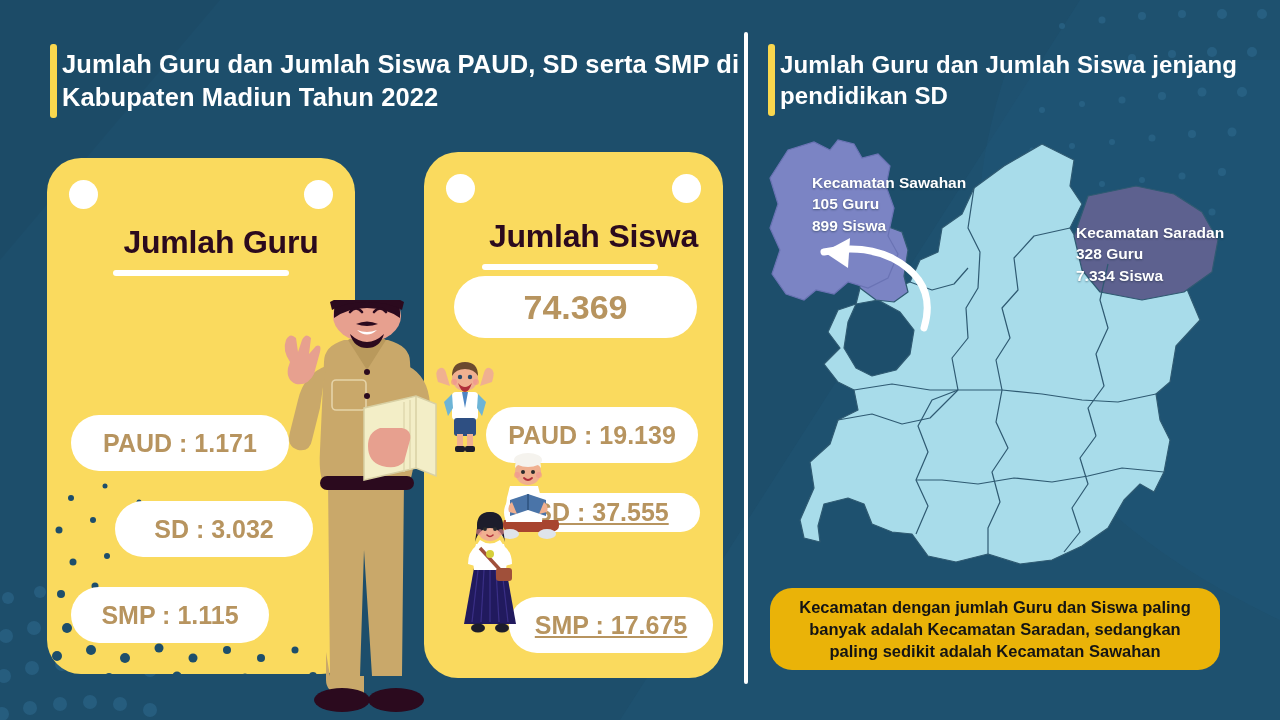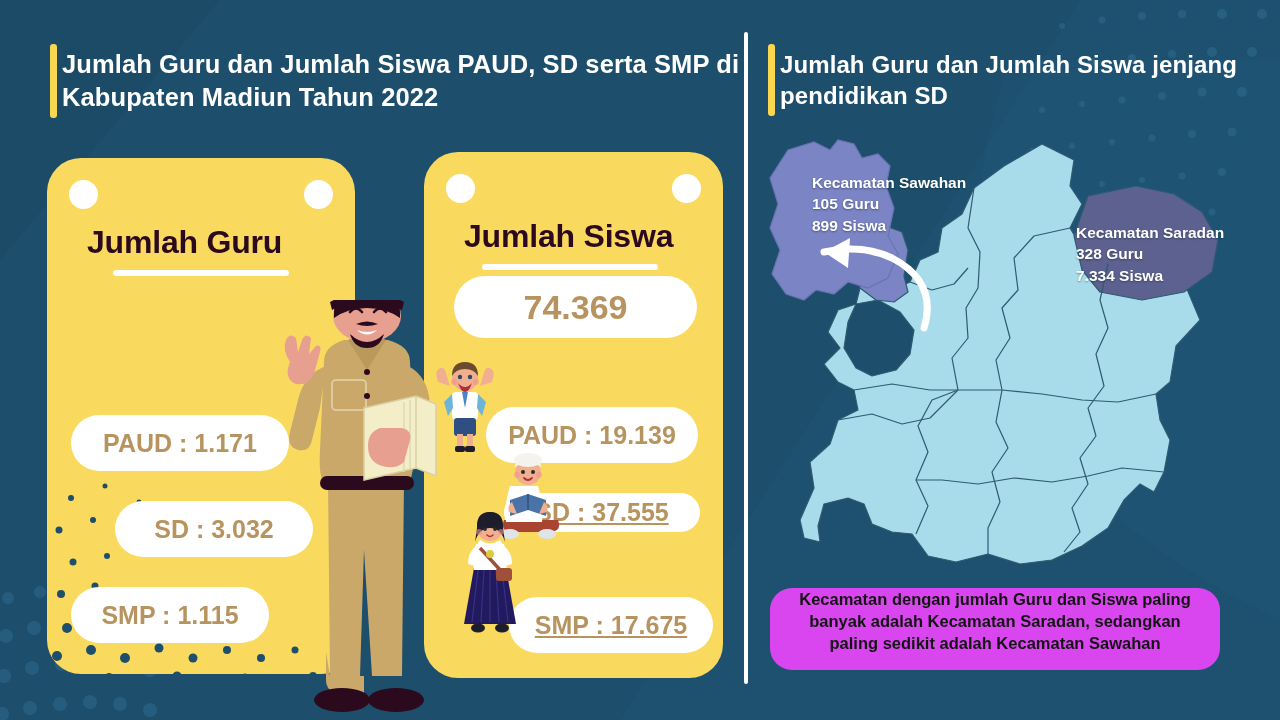--- a/index.html
+++ b/index.html
@@ -41,21 +41,21 @@
   #card-guru{left:47px;top:158px;width:308px;height:516px;}
   #card-siswa{left:424px;top:152px;width:299px;height:526px;}
 
   .card-hole{
     position:absolute;width:29px;height:29px;border-radius:50%;background:#ffffff;
   }
   .card-hole.left{left:22px;top:22px;}
   .card-hole.right{right:22px;top:22px;}
 
   .card-title{
-    position:absolute;left:0;right:0;
+    position:absolute;left:0;right:0;text-align:center;
     color:#2b0a1e;font-weight:bold;font-size:32px;letter-spacing:-.2px;padding-left:40px;
   }
   #card-guru .card-title{top:66px;}
   #card-siswa .card-title{top:66px;}
   .card-rule{
     position:absolute;height:6px;background:#ffffff;border-radius:3px;
   }
   #card-guru .card-rule{left:66px;width:176px;top:112px;}
   #card-siswa .card-rule{left:58px;width:176px;top:112px;}
 
@@ -88,22 +88,22 @@
   .map-label{
     position:absolute;color:#ffffff;font-weight:bold;font-size:15.5px;
     line-height:1.38;text-shadow:0 1px 2px rgba(10,30,45,.45);
   }
   #label-sawahan{left:812px;top:172px;}
   #label-saradan{left:1076px;top:222px;}
 
   
   #note-box{
     position:absolute;left:770px;top:588px;width:450px;height:82px;
-    background:#d946ef;border-radius:22px;
-    display:flex;align-items:flex-start;justify-content:center;text-align:center;
+    background:#eab308;border-radius:22px;
+    display:flex;align-items:center;justify-content:center;text-align:center;
     padding:0 14px;box-sizing:border-box;
   }
   #note-box span{
     color:#141414;font-weight:bold;font-size:16.5px;line-height:1.34;
   }
 </style>
 </head>
 <body>
 
 <div id="stage">

